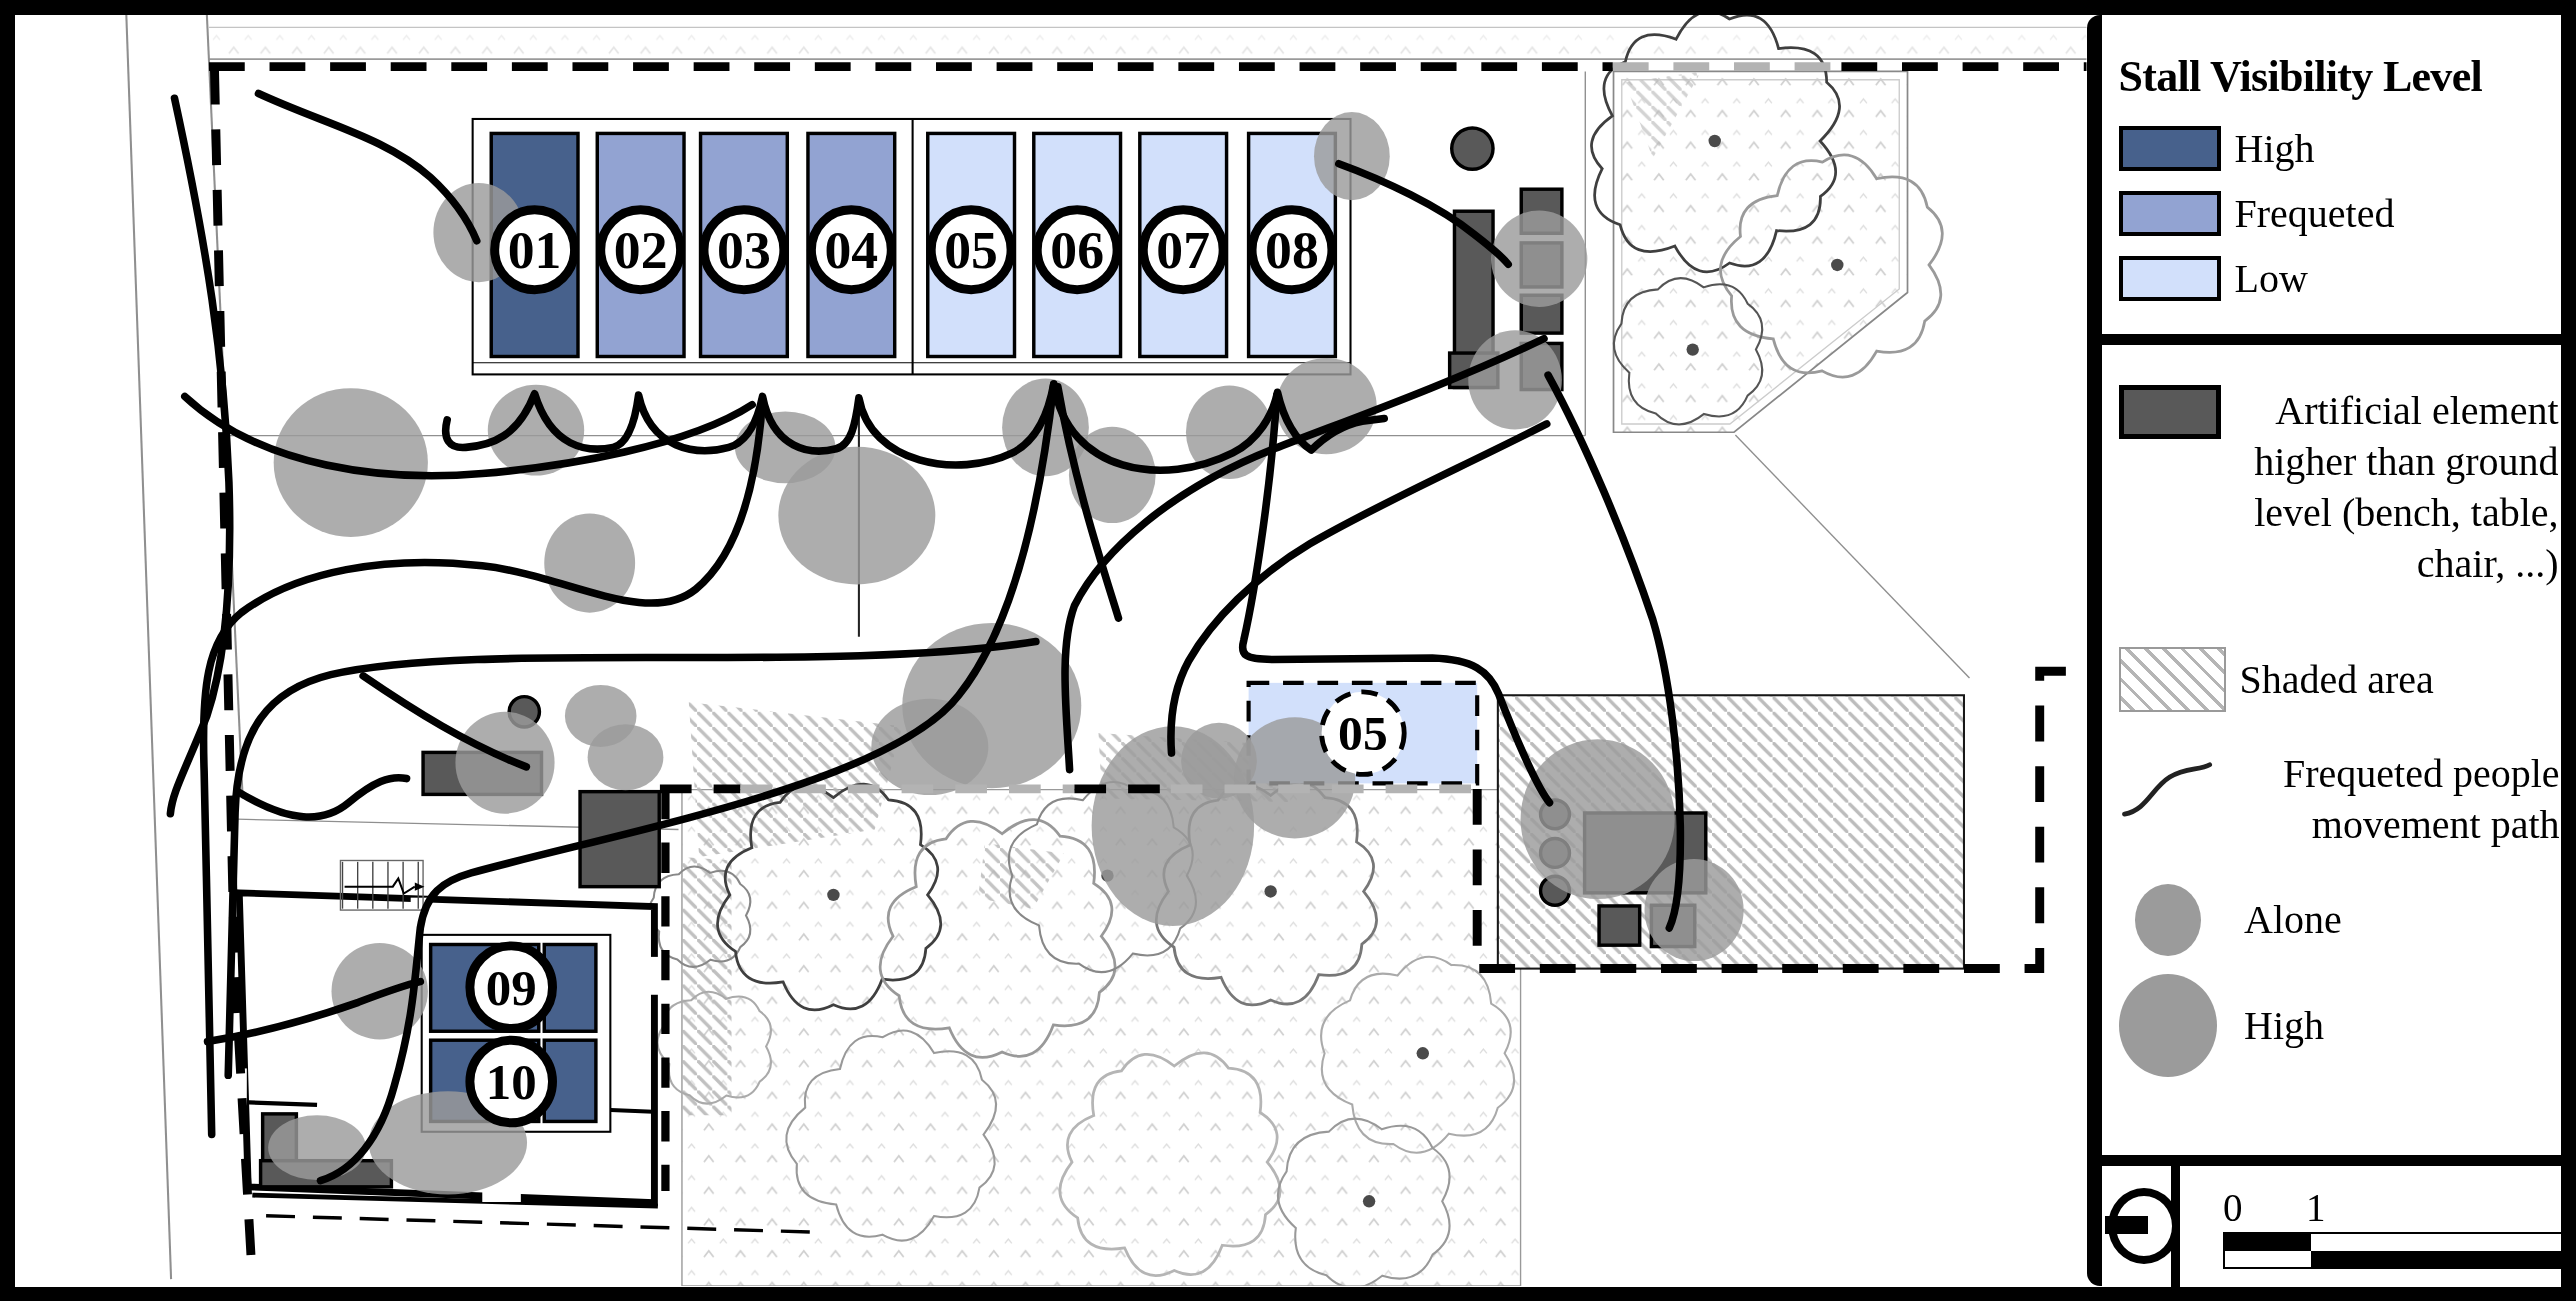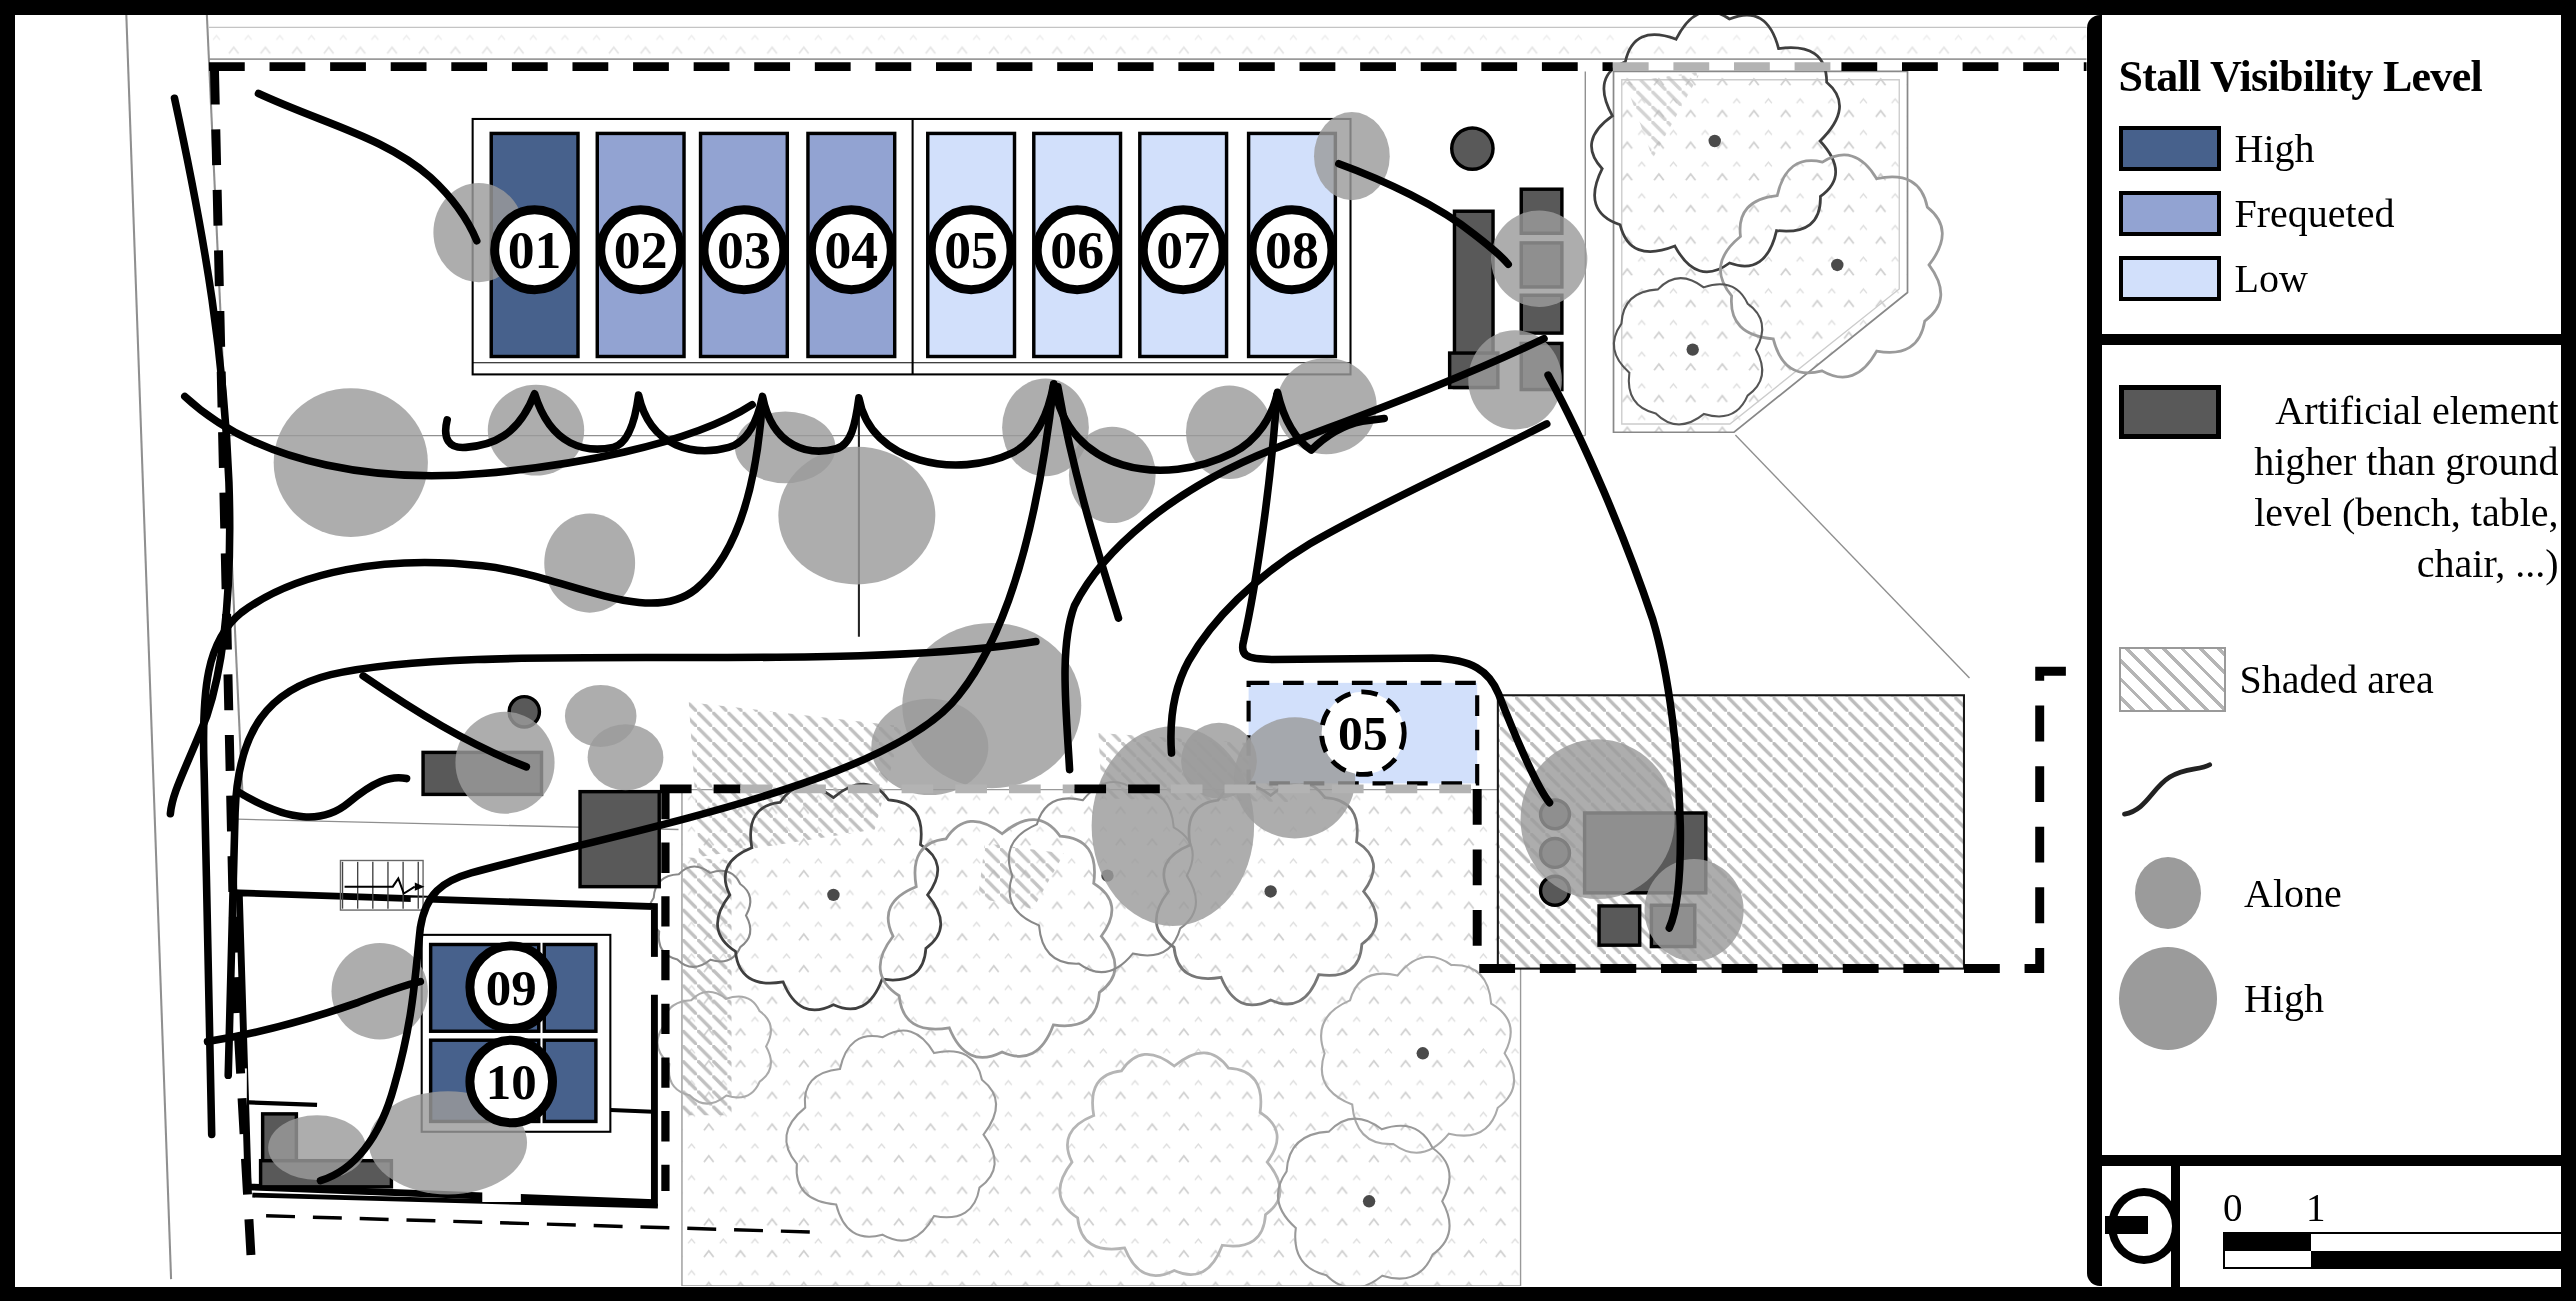--- a/index.html
+++ b/index.html
@@ -310,20 +310,21 @@
         <div class="lg-label wide">Artificial element higher than ground level (bench, table, chair, ...)</div>
       </div>
       <div class="lg-row" style="margin-top:58px;">
         <div class="sw-shade"></div>
         <div class="lg-label">Shaded area</div>
       </div>
       <div class="lg-row row-top" style="margin-top:36px;">
         <svg class="pathicon" width="103" height="76" viewBox="0 0 150 110">
           <path d="M8,96 C40,90 48,58 74,42 C96,28 118,32 132,24" fill="none" stroke="#222" stroke-width="7" stroke-linecap="round"></path>
         </svg>
+        <div class="lg-label wide">Frequeted people movement path</div>
       </div>
       <div class="lg-row" style="margin-top:33px;">
         <div class="circ circ-alone"></div>
         <div class="lg-label" style="margin-left:43px;">Alone</div>
       </div>
       <div class="lg-row" style="margin-top:18px;">
         <div class="circ circ-group"></div>
         <div class="lg-label" style="margin-left:27.6px;">High</div>
       </div>
     </div>

